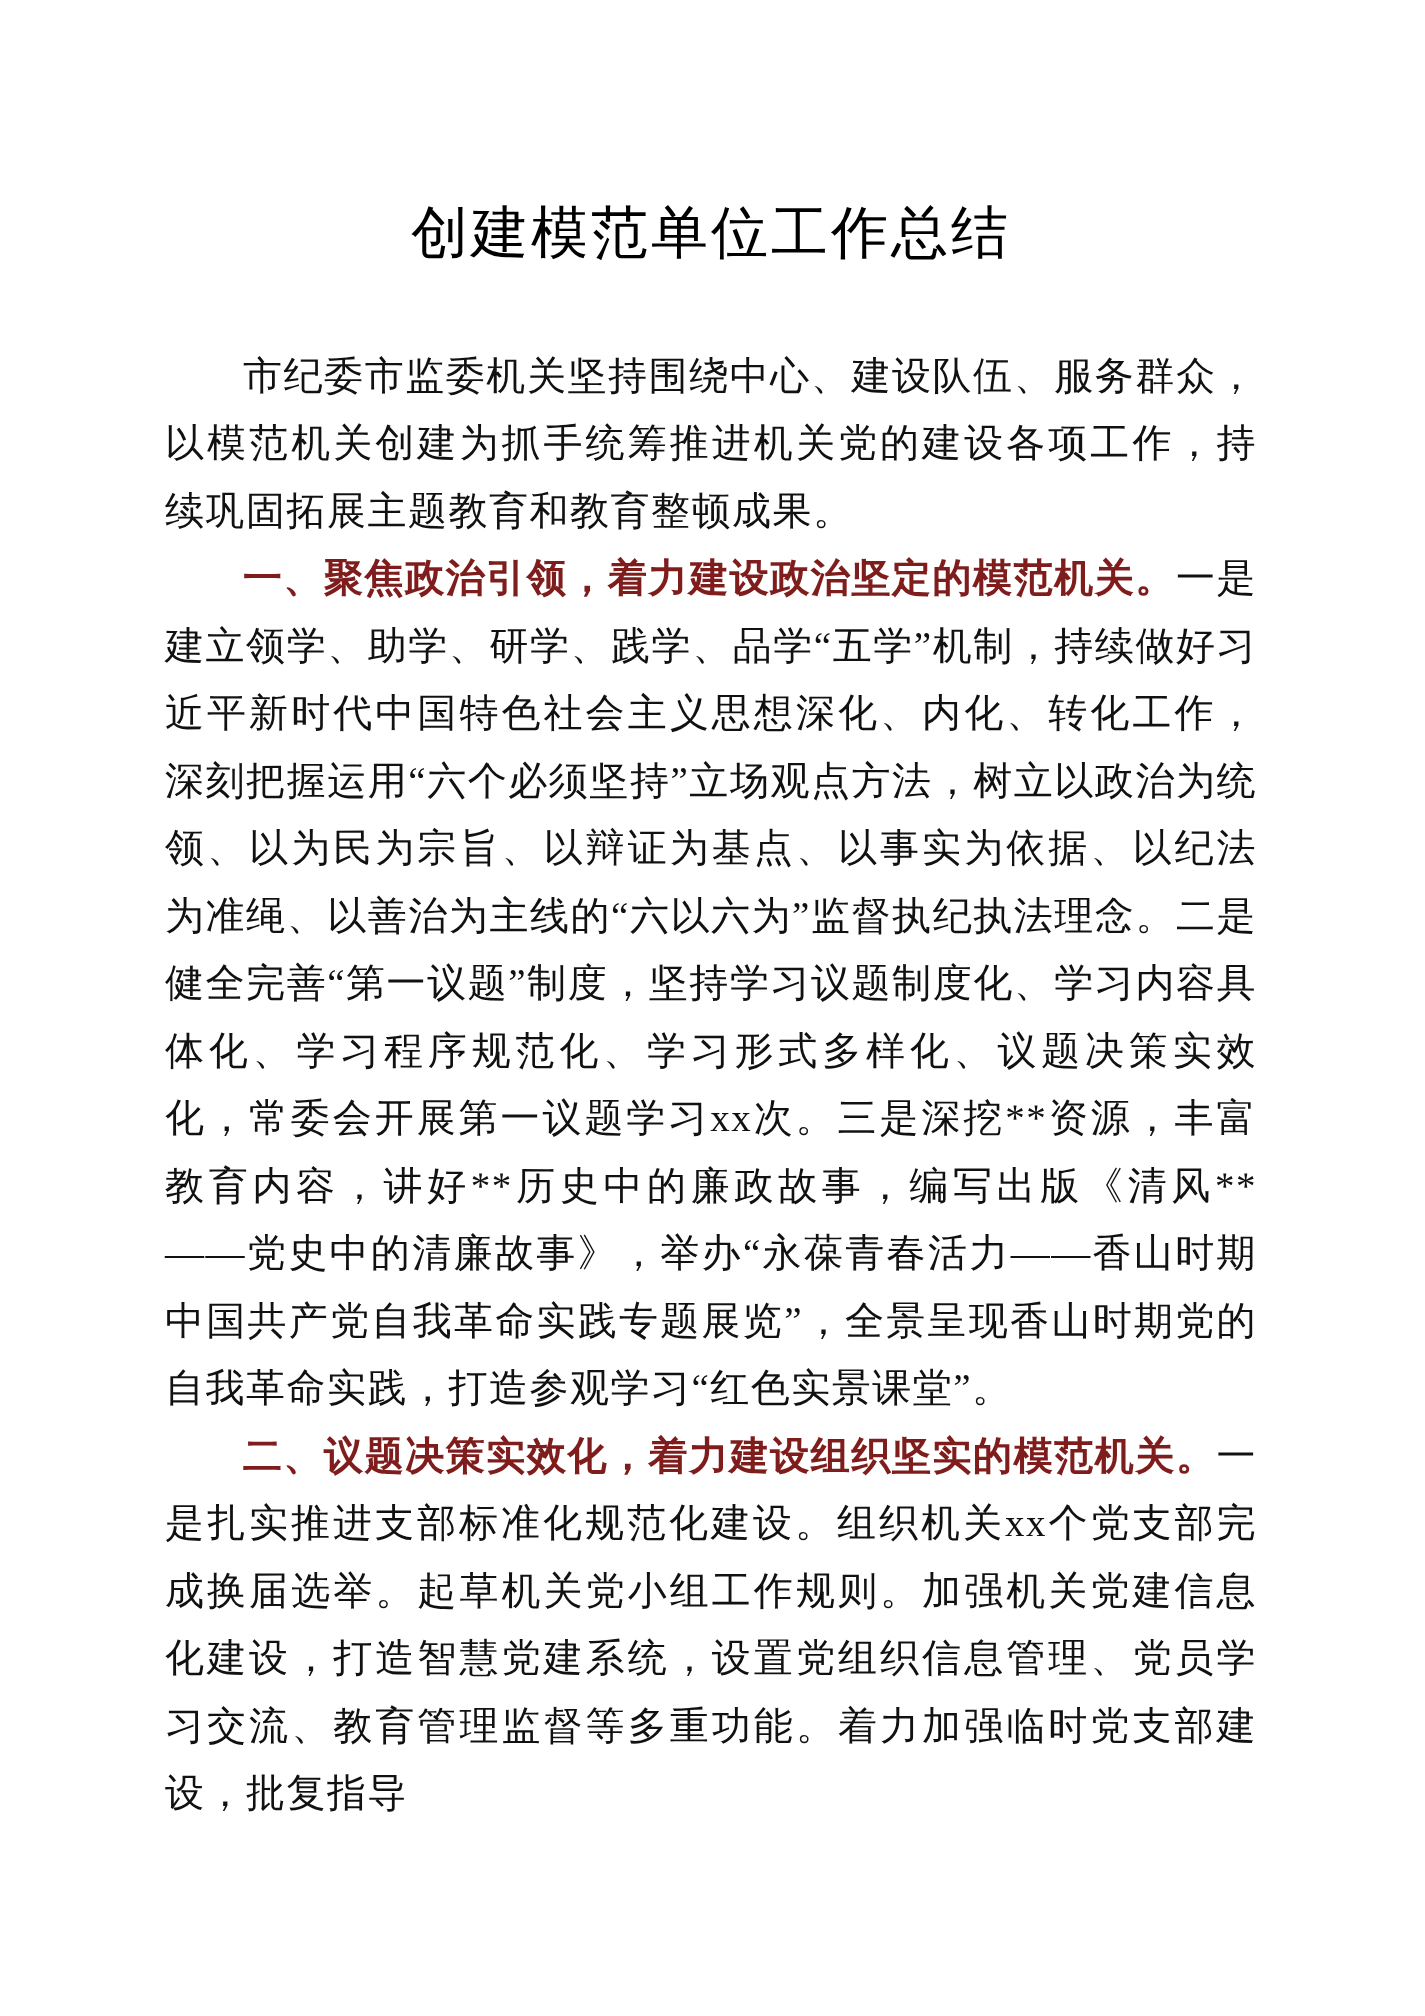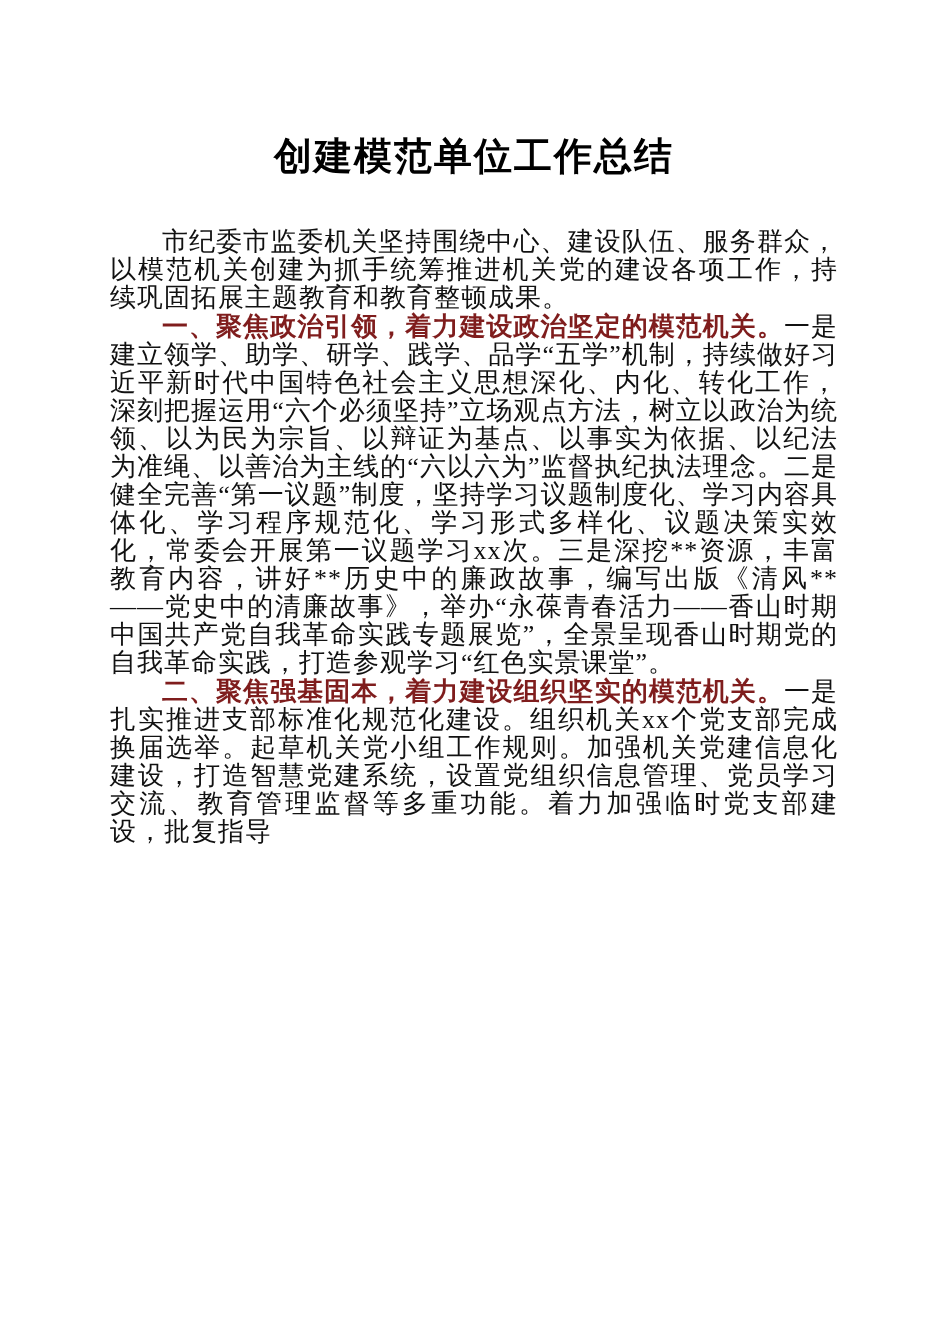--- a/index.html
+++ b/index.html
@@ -12,32 +12,32 @@
     width: 950px;
     height: 1344px;
     background: #ffffff;
     box-sizing: border-box;
     padding: 130px 112px 0 110px;
     overflow: hidden;
     color: #000000;
   }
   .doc-title {
     font-family: "Liberation Serif", "DejaVu Serif", serif;
-    font-weight: bold;
+    font-weight: normal;
     font-size: 38px;
     line-height: 52px;
     text-align: center;
     letter-spacing: 2px;
     margin: 0 0 46px 0;
     color: #000000;
   }
   .para {
     font-family: "Liberation Serif", "DejaVu Serif", serif;
     font-size: 26px;
-    line-height: 28px;
+    line-height: 45px;
     letter-spacing: 1px;
     text-align: justify;
     text-justify: inter-character;
     text-indent: 2em;
     margin: 0;
     color: #111111;
   }
   .para .lead {
     font-family: "Liberation Sans", "DejaVu Sans", sans-serif;
     font-weight: bold;
@@ -48,15 +48,15 @@
 <body>
 
 <div class="page">
 
   <h1 class="doc-title">创建模范单位工作总结</h1>
 
   <p class="para"><span>市纪委市监委机关坚持围绕中心、建设队伍、服务群众，以模范机关创建为抓手统筹推进机关党的建设各项工作，持续巩固拓展主题教育和教育整顿成果。</span></p>
 
   <p class="para"><span class="lead">一、聚焦政治引领，着力建设政治坚定的模范机关。</span><span>一是建立领学、助学、研学、践学、品学“五学”机制，持续做好习近平新时代中国特色社会主义思想深化、内化、转化工作，深刻把握运用“六个必须坚持”立场观点方法，树立以政治为统领、以为民为宗旨、以辩证为基点、以事实为依据、以纪法为准绳、以善治为主线的“六以六为”监督执纪执法理念。二是健全完善“第一议题”制度，坚持学习议题制度化、学习内容具体化、学习程序规范化、学习形式多样化、议题决策实效化，常委会开展第一议题学习xx次。三是深挖**资源，丰富教育内容，讲好**历史中的廉政故事，编写出版《清风**——党史中的清廉故事》，举办“永葆青春活力——香山时期中国共产党自我革命实践专题展览”，全景呈现香山时期党的自我革命实践，打造参观学习“红色实景课堂”。</span></p>
 
-  <p class="para"><span class="lead">二、聚焦强基固本，着力建设组织坚实的模范机关。</span><span>一是扎实推进支部标准化规范化建设。组织机关xx个党支部完成换届选举。起草机关党小组工作规则。加强机关党建信息化建设，打造智慧党建系统，设置党组织信息管理、党员学习交流、教育管理监督等多重功能。着力加强临时党支部建设，批复指导</span></p>
+  <p class="para"><span class="lead">二、议题决策实效化，着力建设组织坚实的模范机关。</span><span>一是扎实推进支部标准化规范化建设。组织机关xx个党支部完成换届选举。起草机关党小组工作规则。加强机关党建信息化建设，打造智慧党建系统，设置党组织信息管理、党员学习交流、教育管理监督等多重功能。着力加强临时党支部建设，批复指导</span></p>
 
 </div>
 
 </body></html>

